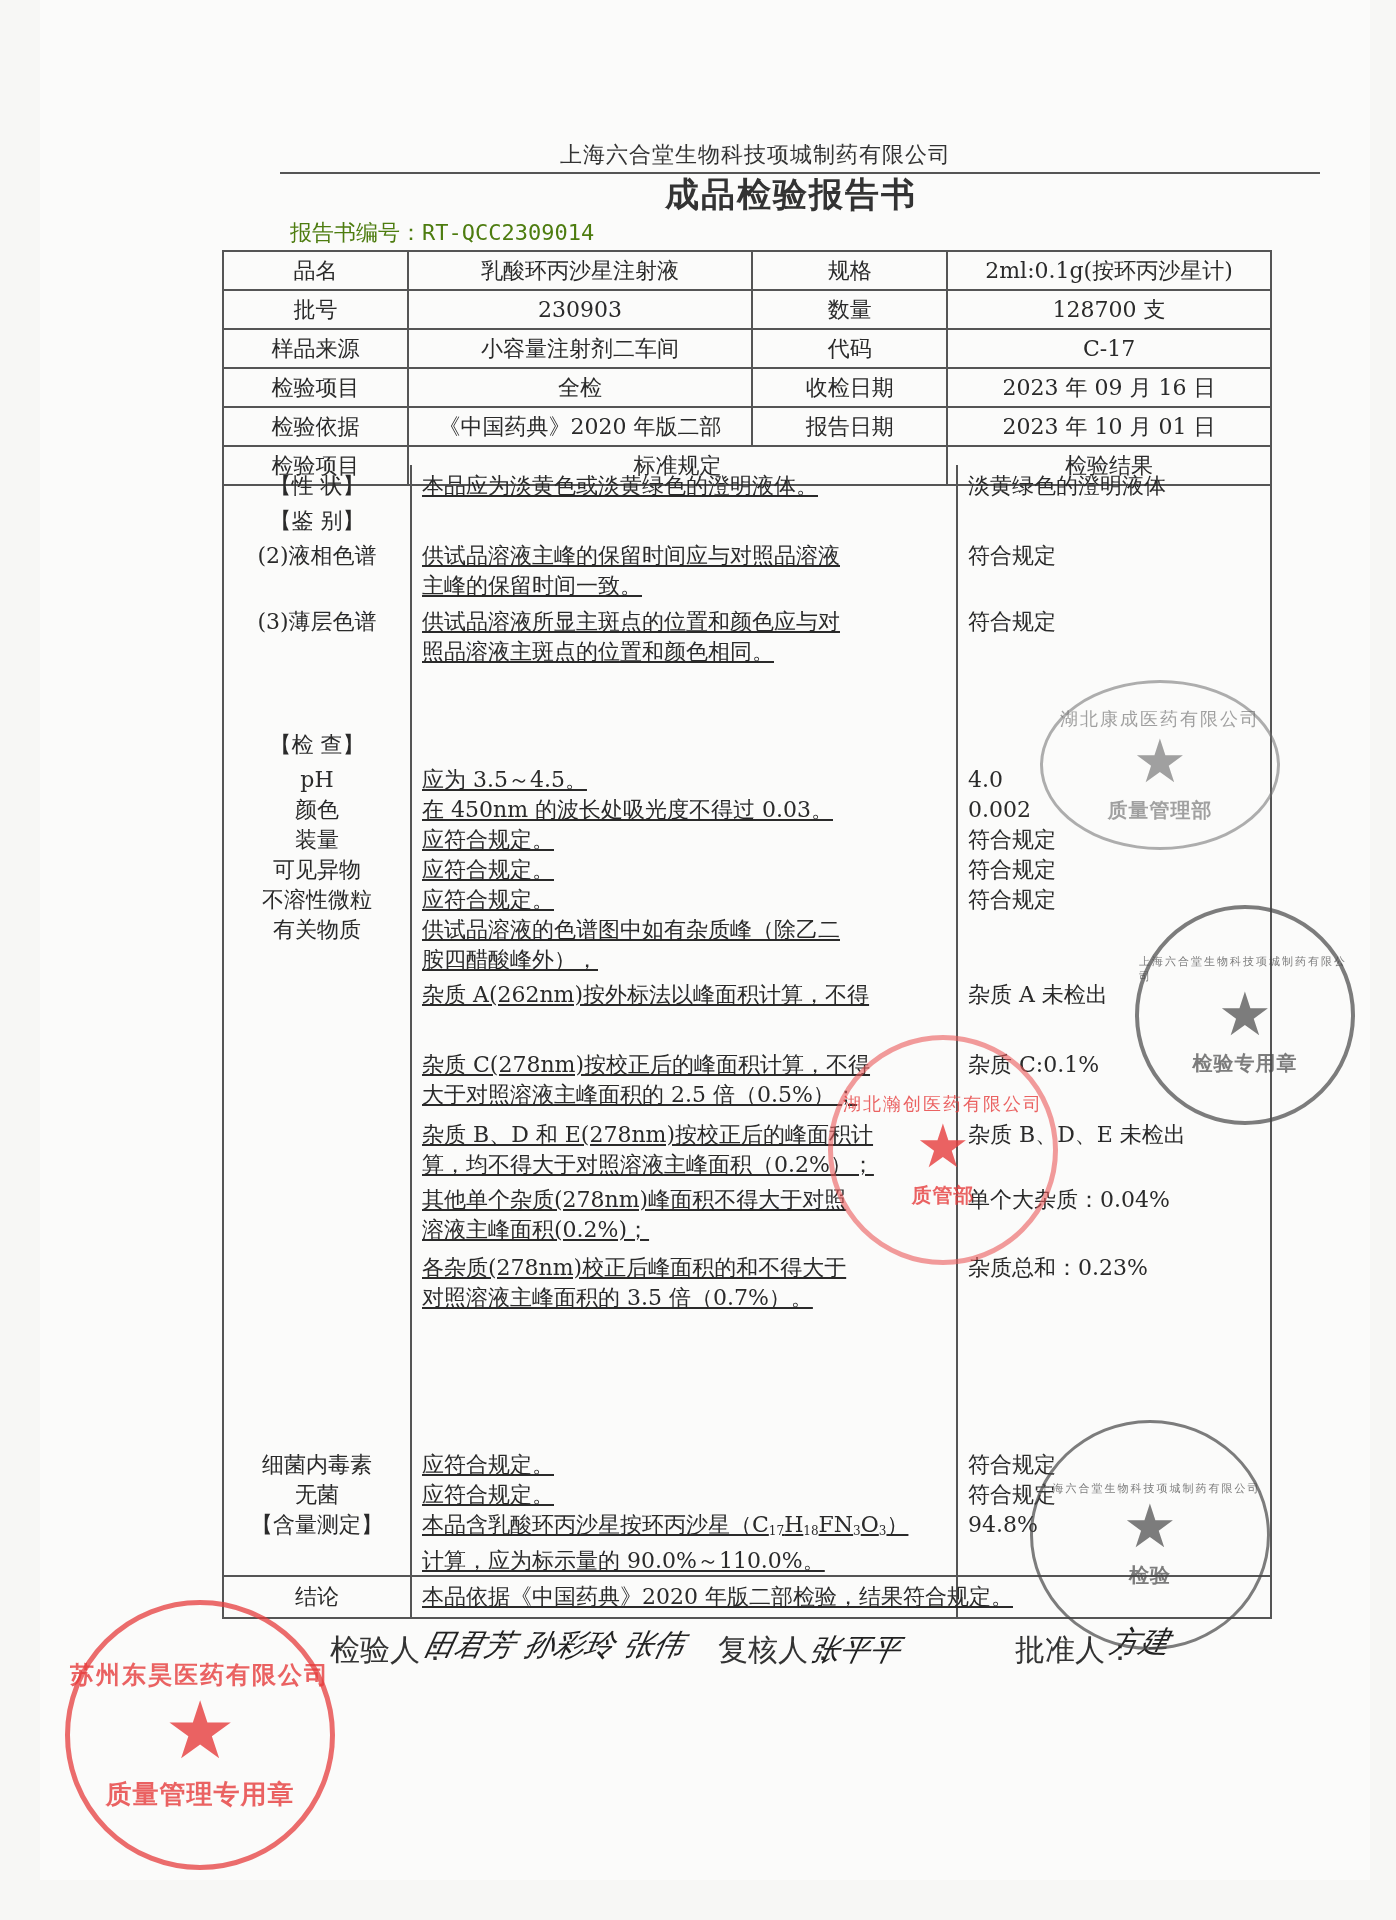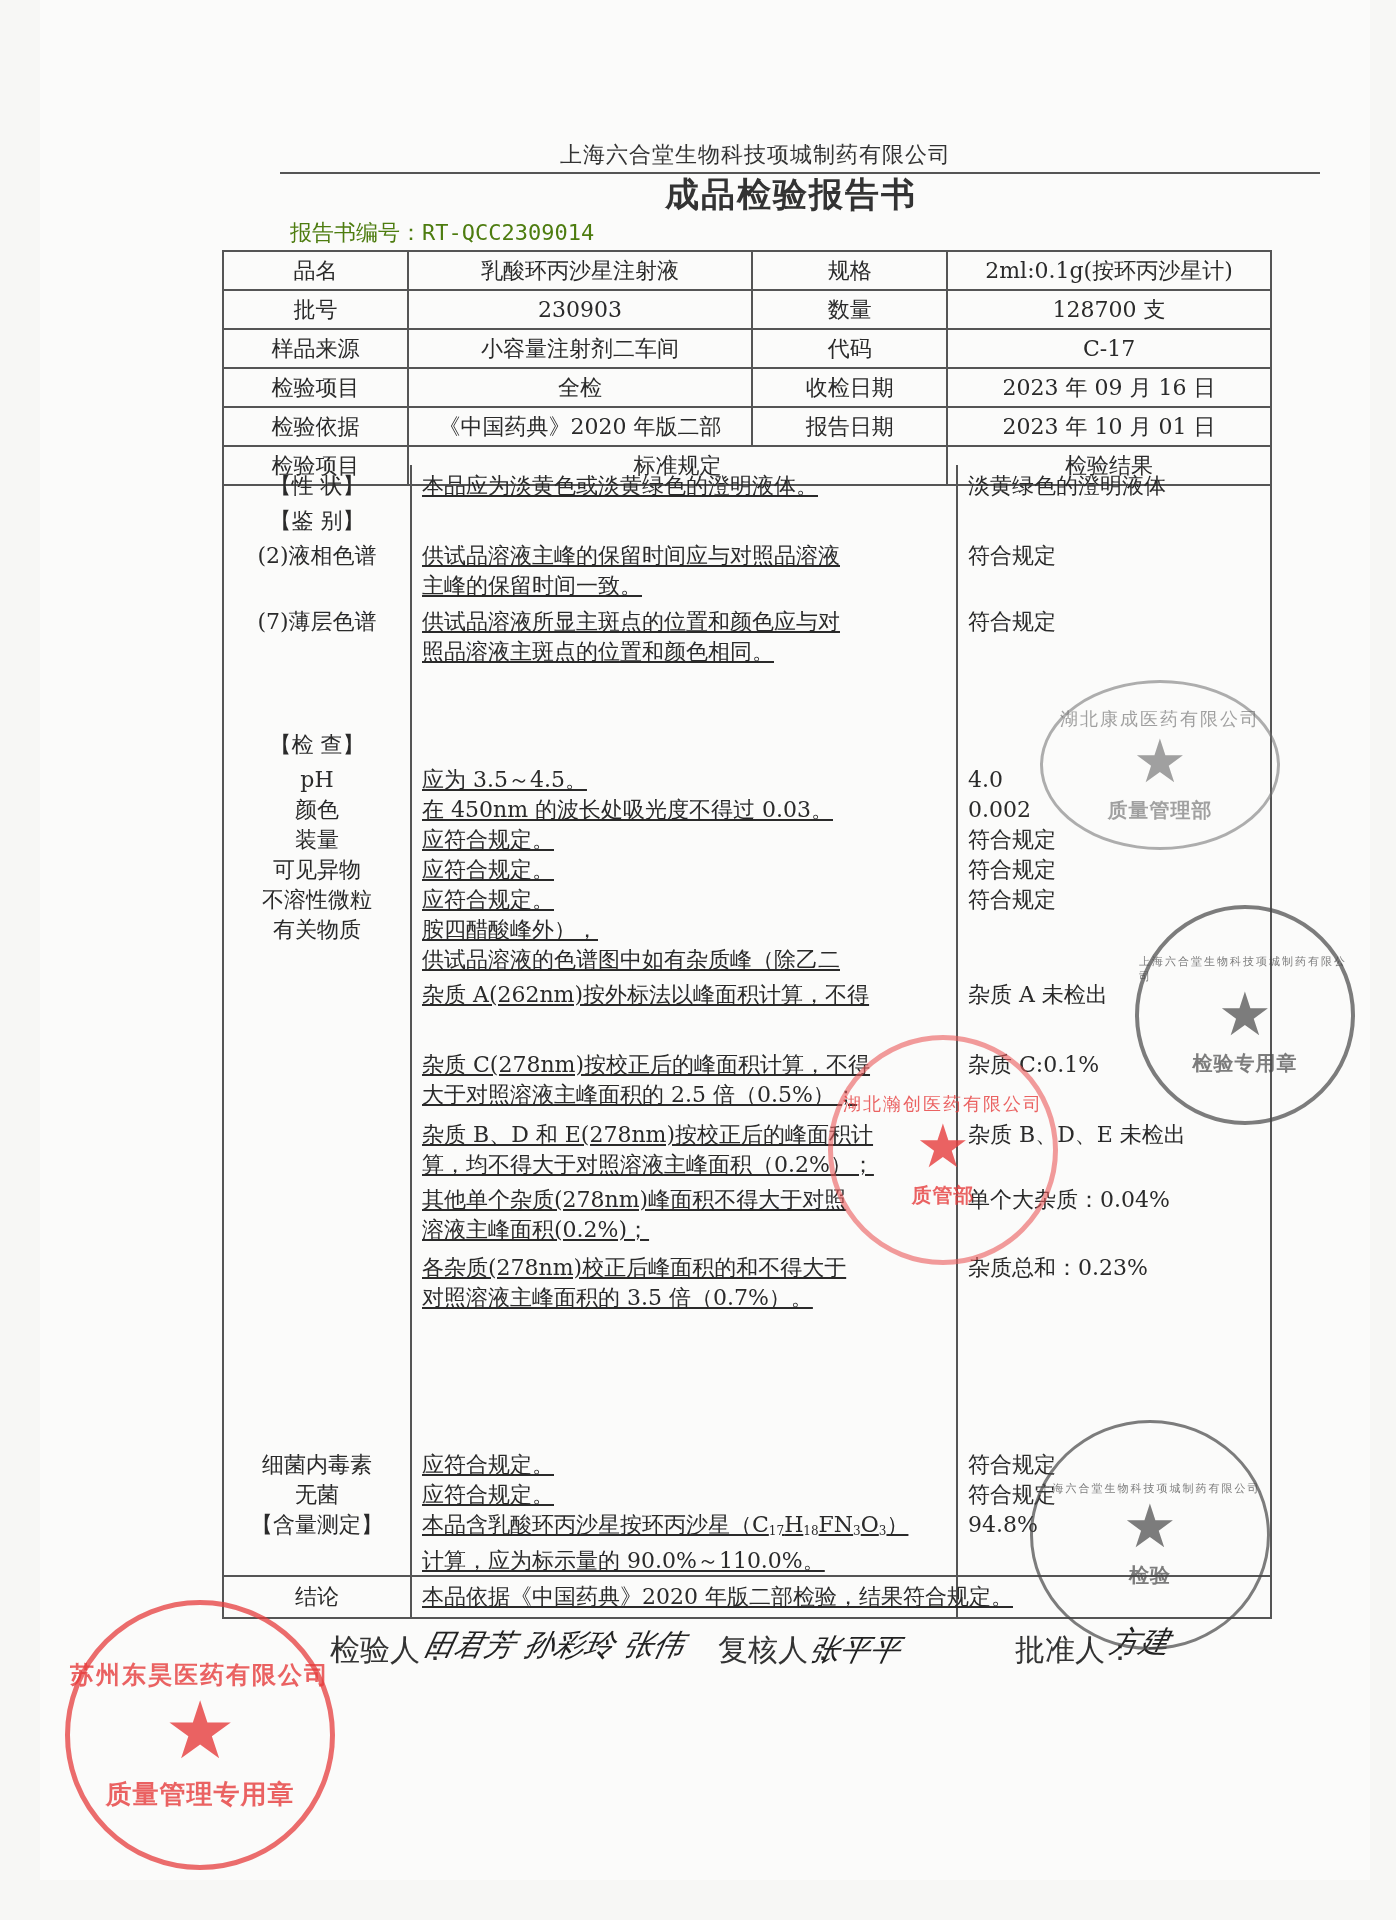--- a/index.html
+++ b/index.html
@@ -138,21 +138,21 @@
   </div>
   <div class="row" style="top:76px;">
     <span class="item">(2)液相色谱</span>
     <span class="std">
       <span class="line">供试品溶液主峰的保留时间应与对照品溶液</span>
       <span class="line">主峰的保留时间一致。</span>
     </span>
     <span class="res">符合规定</span>
   </div>
   <div class="row" style="top:142px;">
-    <span class="item">(7)薄层色谱</span>
+    <span class="item">(3)薄层色谱</span>
     <span class="std">
       <span class="line">供试品溶液所显主斑点的位置和颜色应与对</span>
       <span class="line">照品溶液主斑点的位置和颜色相同。</span>
     </span>
     <span class="res">符合规定</span>
   </div>
   <div class="row" style="top:265px;">
     <span class="item">【检  查】</span>
   </div>
   <div class="row" style="top:300px;">
@@ -186,22 +186,22 @@
   <div class="row" style="top:420px;">
     <span class="item">不溶性微粒</span>
     <span class="std">
         <span class="line">应符合规定。</span>
       </span>
     <span class="res">符合规定</span>
   </div>
   <div class="row" style="top:450px;">
     <span class="item">有关物质</span>
     <span class="std">
+      <span class="line">供试品溶液的色谱图中如有杂质峰（除乙二</span>
       <span class="line">胺四醋酸峰外），</span>
-      <span class="line">供试品溶液的色谱图中如有杂质峰（除乙二</span>
     </span>
   </div>
   <div class="row" style="top:515px;">
     <span class="std">
       <span class="line">杂质 A(262nm)按外标法以峰面积计算，不得</span>
     </span>
     <span class="res">杂质 A 未检出</span>
   </div>
   <div class="row" style="top:585px;">
     <span class="std">

